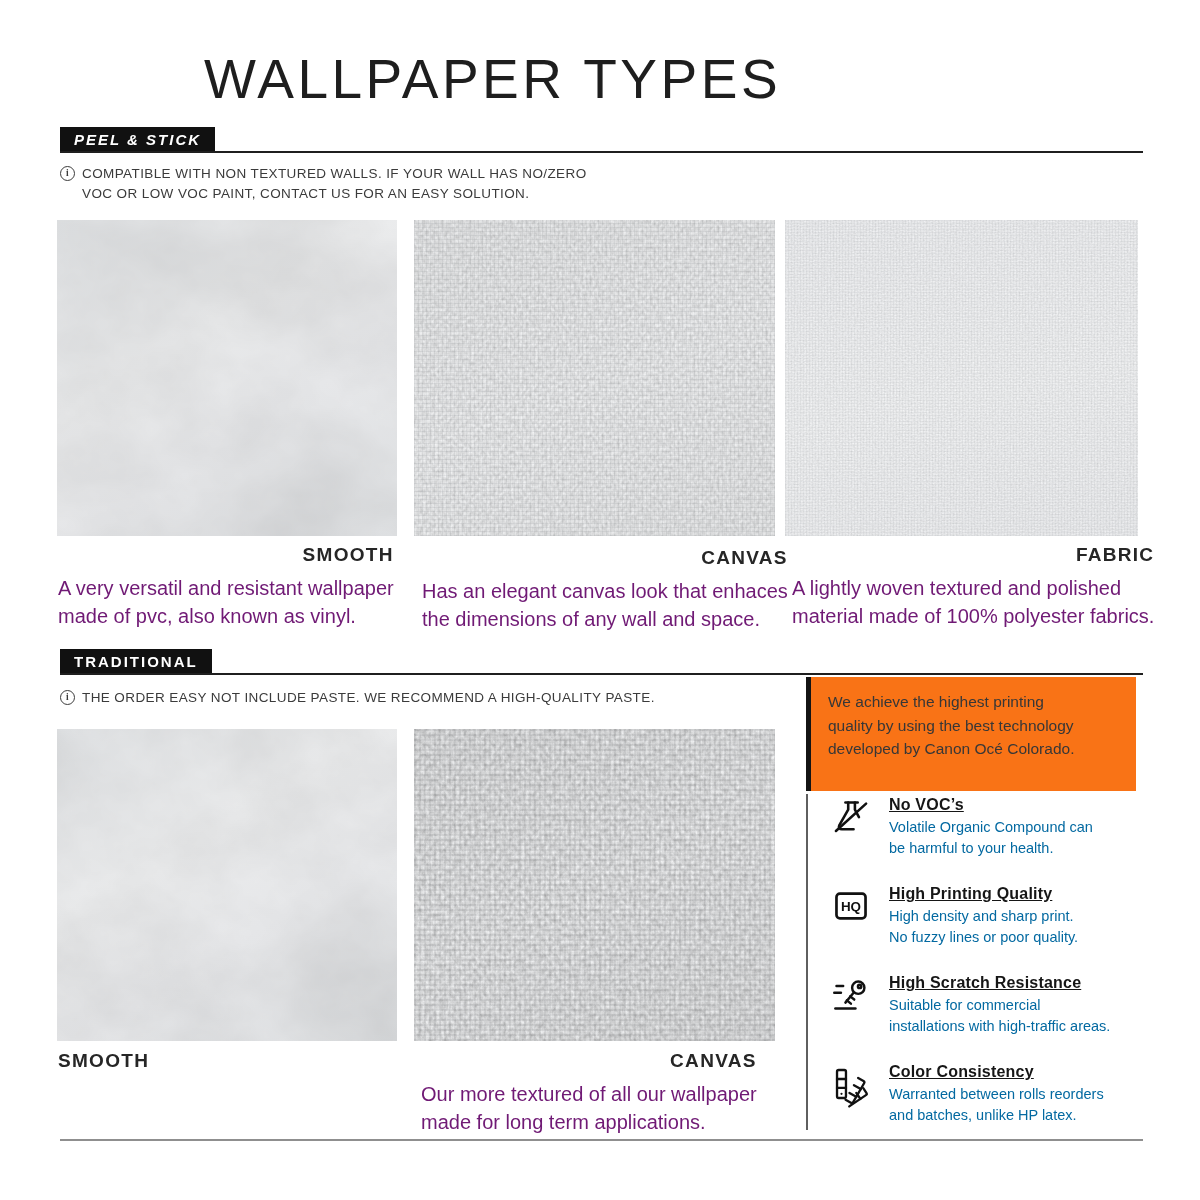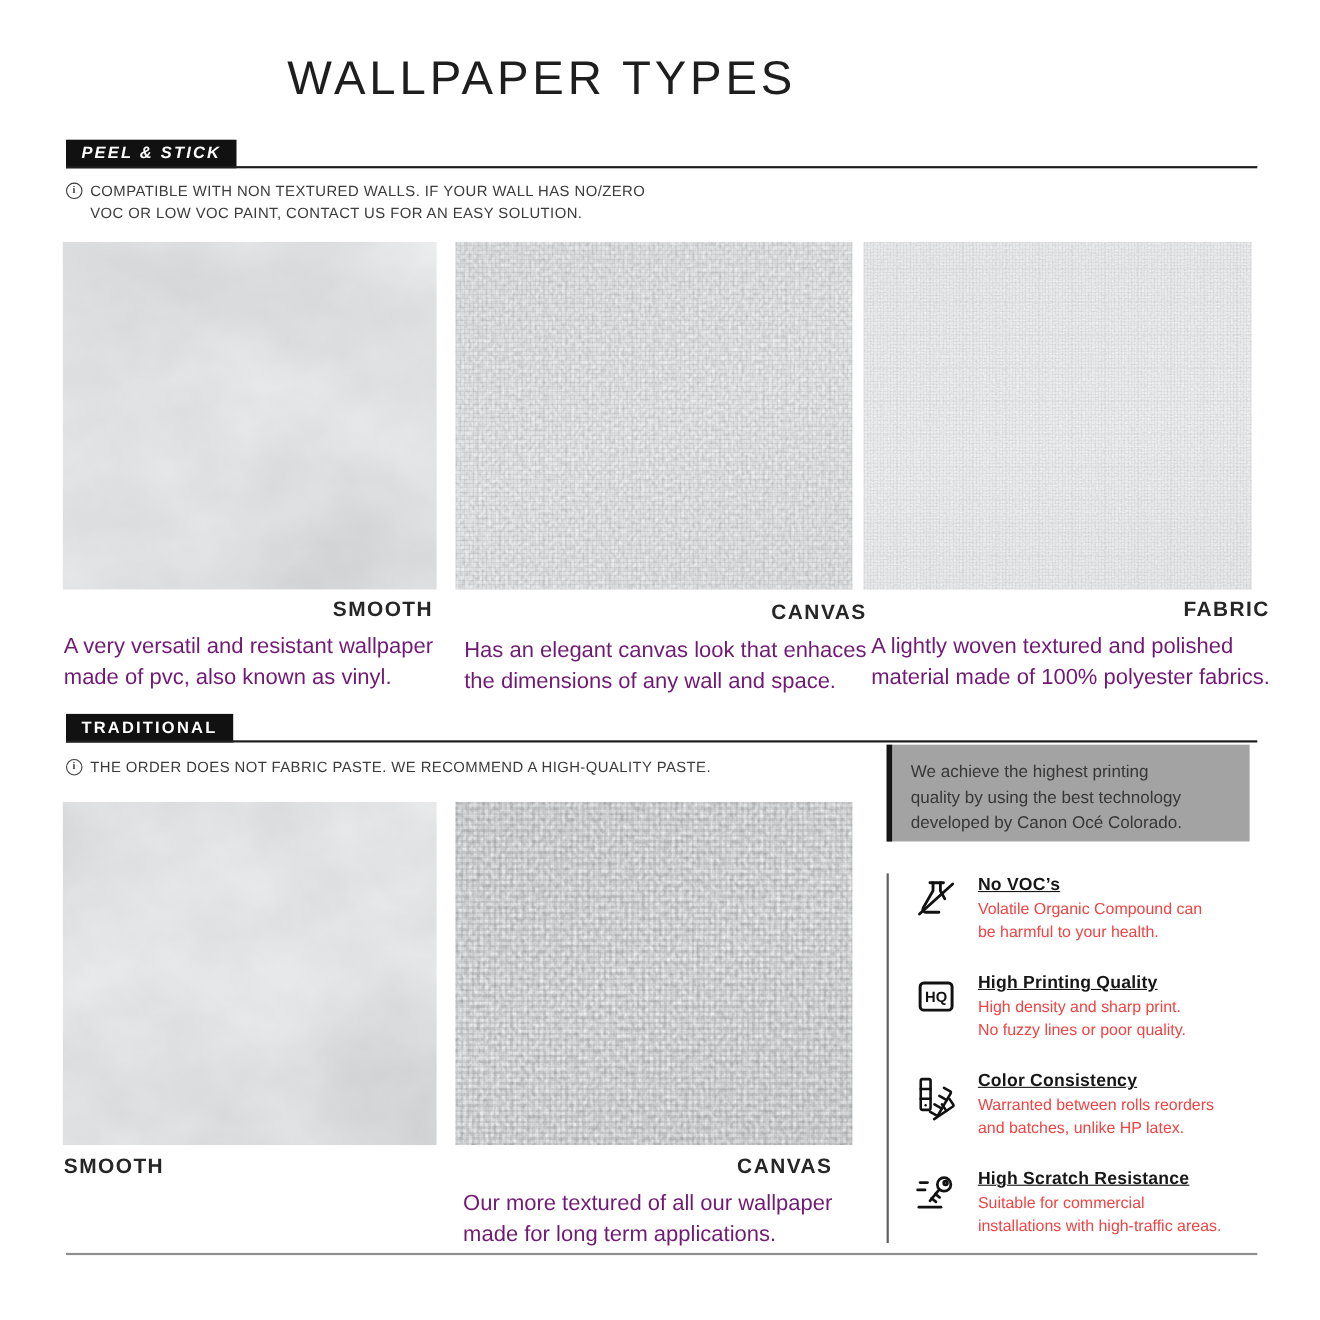--- a/index.html
+++ b/index.html
@@ -5,21 +5,21 @@
   html,body{margin:0;padding:0;background:#ffffff;}
   .page{
     position:relative;width:1200px;height:1200px;background:#ffffff;
     font-family:"Liberation Sans",sans-serif;color:#1c1c1c;overflow:hidden;
   }
   .ml{white-space:pre-line;}
 
   
   .main-title{
     position:absolute;top:47px;left:0;width:985px;text-align:center;
-    font-size:43px;font-weight:400;letter-spacing:3.5px;color:#1e1e1e;margin:0;
+    font-size:55px;font-weight:400;letter-spacing:3.5px;color:#1e1e1e;margin:0;
   }
 
   
   .section-label{
     position:absolute;left:60px;height:26px;line-height:26px;
     background:#111111;color:#ffffff;font-size:15px;font-weight:600;
     letter-spacing:2px;padding:0 14px;
   }
   .section-rule{position:absolute;left:60px;width:1083px;height:2px;background:#1f1f1f;}
   .label-ps{top:127px;font-style:italic;}
@@ -79,36 +79,36 @@
   .caption p{margin:0;font-size:20px;line-height:1.38;color:#701a75;}
   .cap-smooth1{left:58px;top:544px;}
   .cap-canvas1{left:422px;top:547px;}
   .cap-fabric1{left:792px;top:544px;}
   .cap-smooth2{left:58px;top:1050px;}
   .cap-canvas2{left:421px;top:1050px;}
 
   
   .quote-box{
     position:absolute;left:806px;top:677px;width:330px;box-sizing:border-box;
-    background:#a3a3a3;border-left:5px solid #141414;
-    padding:13px 16px 4px 17px;
+    background:#f97316;border-left:5px solid #141414;
+    padding:13px 16px 30px 17px;
   }
   .quote-box p{margin:0;font-size:15.5px;line-height:1.52;color:#373737;}
 
   
   .features{
     position:absolute;left:806px;top:794px;width:336px;box-sizing:border-box;
     border-left:2px solid #5f5f5f;padding:2px 0 4px 24px;
   }
   .feature{display:flex;gap:17px;margin-bottom:27px;}
   .feature:last-child{margin-bottom:0;}
   .feat-icon{flex:0 0 40px;width:40px;height:40px;}
   .feat-icon svg{width:38px;height:38px;overflow:visible;display:block;margin-top:2px;}
   .feature h4{margin:0 0 3px 0;font-size:16px;font-weight:700;color:#161616;letter-spacing:0.2px;text-decoration:underline;}
-  .feature p{margin:0;font-size:14.5px;line-height:1.42;color:#ef4444;}
+  .feature p{margin:0;font-size:14.5px;line-height:1.42;color:#0369a1;}
 
   .bottom-rule{position:absolute;left:60px;top:1139px;width:1083px;height:2px;background:#8f8f8f;}
 </style>
 </head>
 <body>
 
 <div class="page">
 
   <h1 class="main-title">WALLPAPER TYPES</h1>
 
@@ -163,21 +163,21 @@
     <h3>FABRIC</h3>
     <p class="ml">A lightly woven textured and polished
 material made of 100% polyester fabrics.</p>
   </div>
 
   <div class="section-label label-tr">TRADITIONAL</div>
   <div class="section-rule rule-tr"></div>
 
   <div class="note note-tr">
     <span class="info-icon">i</span>
-    <span class="ml">THE ORDER DOES NOT FABRIC PASTE. WE RECOMMEND A HIGH-QUALITY PASTE.</span>
+    <span class="ml">THE ORDER EASY NOT INCLUDE PASTE. WE RECOMMEND A HIGH-QUALITY PASTE.</span>
   </div>
 
   <div class="swatch sw-smooth r2 c1">
     <svg aria-hidden="true">
       <filter id="fsm2">
           <feTurbulence type="fractalNoise" baseFrequency="0.008 0.01" numOctaves="5" seed="21"></feTurbulence>
       <feColorMatrix type="matrix" values="0 0 0 0 0, 0 0 0 0 0, 0 0 0 0 0, 0.11 0.06 0 0 -0.01"></feColorMatrix>
         </filter>
       <rect width="100%" height="100%" filter="url(#fsm2)"></rect>
     </svg>
@@ -231,20 +231,42 @@
       <div class="feat-icon">
         <svg viewBox="0 0 34 34">
           <rect x="4" y="6" width="26" height="22" rx="3" fill="none" stroke="#111111" stroke-width="2.4"></rect>
           <text x="17" y="21.5" text-anchor="middle" font-family="Liberation Sans, sans-serif" font-size="12" font-weight="bold" fill="#111111">HQ</text>
         </svg>
       </div>
       <div>
         <h4>High Printing Quality</h4>
         <p class="ml">High density and sharp print.
 No fuzzy lines or poor quality.</p>
+      </div>
+    </div>
+
+    <div class="feature">
+      <div class="feat-icon">
+        <svg viewBox="0 0 34 34">
+          <g fill="none" stroke="#111111" stroke-width="2.2" stroke-linecap="round">
+            <line x1="4" y1="9" x2="10" y2="9"></line>
+            <line x1="2" y1="15" x2="8" y2="15"></line>
+            <line x1="3" y1="29" x2="21" y2="29"></line>
+            <circle cx="23.5" cy="10.5" r="5.5"></circle>
+            <circle cx="24.7" cy="9.3" r="1.5"></circle>
+            <path d="M19.5 14.8L12 23.8"></path>
+            <path d="M13.3 21.8l3.6 2.9"></path>
+            <path d="M16.3 18.2l3.6 2.9"></path>
+          </g>
+        </svg>
+      </div>
+      <div>
+        <h4>High Scratch Resistance</h4>
+        <p class="ml">Suitable for commercial
+installations with high-traffic areas.</p>
       </div>
     </div>
 
     <div class="feature">
       <div class="feat-icon">
         <svg viewBox="0 0 34 34">
           <g fill="none" stroke="#111111" stroke-width="2.1" stroke-linejoin="round" stroke-linecap="round">
             <rect x="4.5" y="4.5" width="8" height="25" rx="1.5"></rect>
             <line x1="4.5" y1="12.5" x2="12.5" y2="12.5"></line>
             <line x1="4.5" y1="20.5" x2="12.5" y2="20.5"></line>
@@ -261,39 +283,17 @@
           </g>
         </svg>
       </div>
       <div>
         <h4>Color Consistency</h4>
         <p class="ml">Warranted between rolls reorders
 and batches, unlike HP latex.</p>
       </div>
     </div>
 
-    <div class="feature">
-      <div class="feat-icon">
-        <svg viewBox="0 0 34 34">
-          <g fill="none" stroke="#111111" stroke-width="2.2" stroke-linecap="round">
-            <line x1="4" y1="9" x2="10" y2="9"></line>
-            <line x1="2" y1="15" x2="8" y2="15"></line>
-            <line x1="3" y1="29" x2="21" y2="29"></line>
-            <circle cx="23.5" cy="10.5" r="5.5"></circle>
-            <circle cx="24.7" cy="9.3" r="1.5"></circle>
-            <path d="M19.5 14.8L12 23.8"></path>
-            <path d="M13.3 21.8l3.6 2.9"></path>
-            <path d="M16.3 18.2l3.6 2.9"></path>
-          </g>
-        </svg>
-      </div>
-      <div>
-        <h4>High Scratch Resistance</h4>
-        <p class="ml">Suitable for commercial
-installations with high-traffic areas.</p>
-      </div>
-    </div>
-
   </div>
 
   <div class="bottom-rule"></div>
 
 </div>
 
 </body></html>

